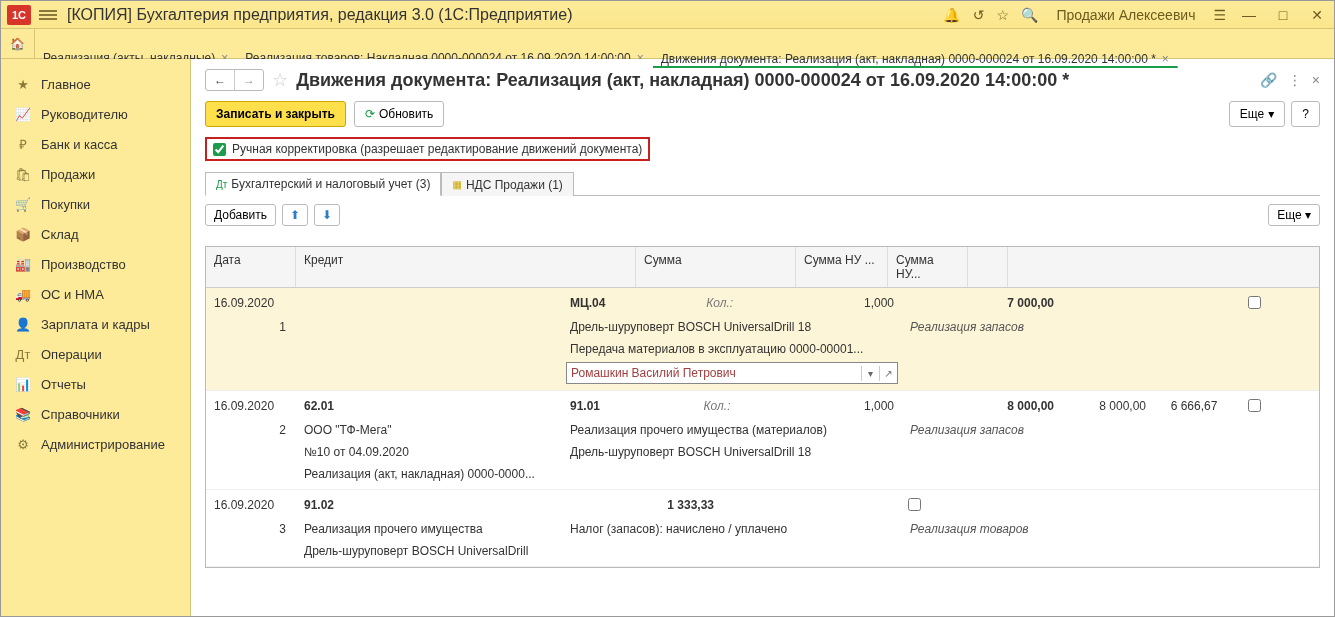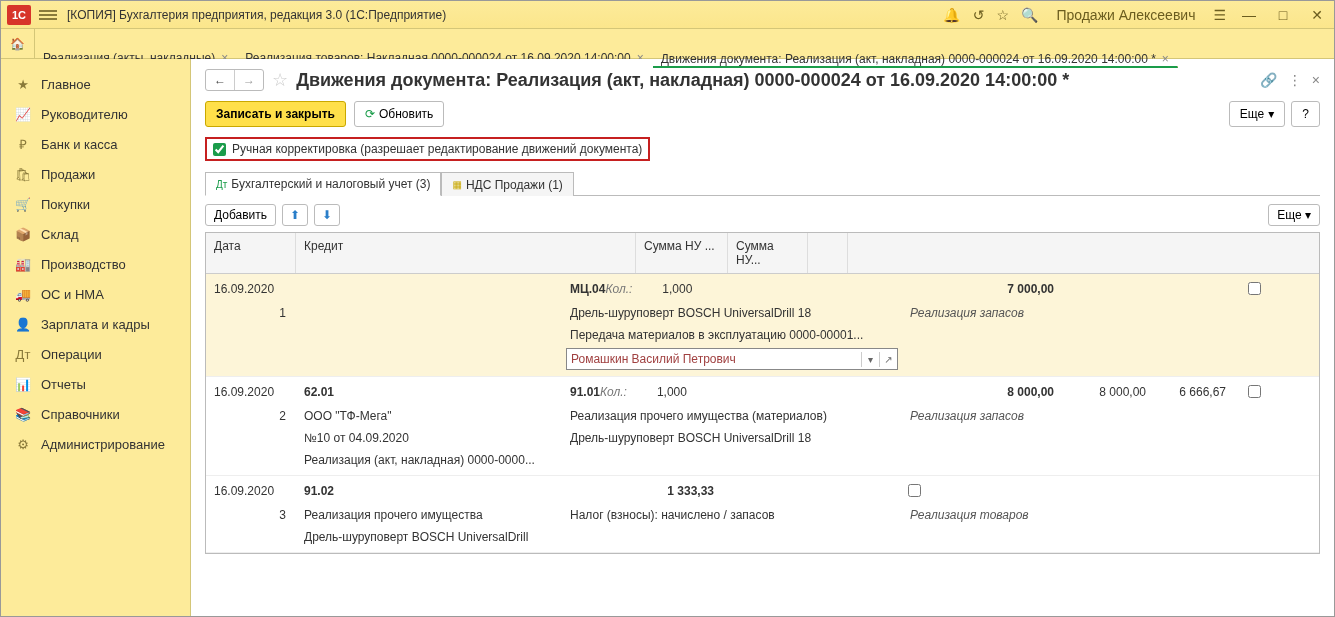--- a/index.html
+++ b/index.html
@@ -3,21 +3,21 @@
 <meta charset="utf-8">
 <style>
 * { box-sizing: border-box; margin: 0; padding: 0; font-family: Arial, sans-serif; }
 body { background: #fff; font-size: 12px; color: #333; width: 1335px; height: 617px; overflow: hidden; border: 1px solid #999; }
 
 
 .titlebar { height: 28px; background: linear-gradient(#fdeb9a, #fbe68c); display: flex; align-items: center; padding: 12px 6px; border-bottom: 1px solid #d4c678; }
 .titlebar .logo { width: 24px; height: 20px; background: #d7342a; color: #fff; font-weight: bold; font-size: 11px; display: flex; align-items: center; justify-content: center; border-radius: 2px; margin-right: 8px; }
 .titlebar .menu-icon { width: 18px; height: 14px; margin-right: 10px; cursor: pointer; }
 .titlebar .menu-icon div { height: 2px; background: #8a7a3a; margin: 2px 0; }
-.titlebar .title-text { flex: 1; font-size: 12px; color: #333; }
+.titlebar .title-text { flex: 1; font-size: 16px; color: #333; }
 .titlebar .right-icons { display: flex; gap: 12px; align-items: center; }
 .titlebar .right-icons span { cursor: pointer; color: #6b5d1f; font-size: 14px; }
 .titlebar .user { font-size: 12px; color: #333; margin: 0 6px; }
 .titlebar .win-btn { width: 22px; text-align: center; cursor: pointer; font-size: 14px; }
 
 
 .tabbar { height: 30px; background: #fdeb9a; display: flex; align-items: stretch; border-bottom: 1px solid #d4c678; }
 .tabbar .home-btn { width: 34px; display: flex; align-items: center; justify-content: center; border-right: 1px solid #d4c678; cursor: pointer; }
 .tabbar .tab { padding: 0 8px; display: flex; align-items: flex-end; border-right: 1px solid #d4c678; font-size: 12px; cursor: pointer; gap: 6px; max-width: 400px; margin-top: 36px; }
 .tabbar .tab.active { background: #fff; border-bottom: 2px solid #1a9c4a; position: relative; top: 1px; }
@@ -46,21 +46,21 @@
 .toolbar-right { margin-left: auto; display: flex; gap: 6px; }
 
 .checkbox-row { border: 2px solid #c62020; padding: 3px 6px; margin-bottom: 10px; display: inline-flex; align-items: center; gap: 6px; }
 .checkbox-row input { accent-color: #1a9c4a; }
 
 .tabs2 { display: flex; border-bottom: 1px solid #bbb; margin-bottom: 8px; }
 .tabs2 .t { padding: 4px 10px; border: 1px solid #bbb; background: #f5f5f5; cursor: pointer; display: flex; align-items: center; gap: 4px; position: relative; top: 1px; border-bottom: none; }
 .tabs2 .t.active { background: #fff; border-bottom: 1px solid #fff; }
 .tabs2 .t-icon { font-size: 10px; }
 
-.table-toolbar { display: flex; gap: 6px; margin-bottom: 6px; }
+.table-toolbar { display: flex; gap: 6px; margin-bottom: 20px; }
 .table-toolbar .btn-sm { border: 1px solid #bbb; background: #fff; padding: 3px 8px; border-radius: 3px; cursor: pointer; font-size: 12px; }
 .table-toolbar .arrow { width: 26px; text-align: center; padding: 3px 0; }
 
 .grid { border: 1px solid #bbb; }
 .grid-head { display: flex; background: #f5f5f5; border-bottom: 1px solid #ccc; }
 .grid-head div { padding: 6px 8px; border-right: 1px solid #ddd; font-size: 12px; }
 .col-date { width: 90px; }
 .col-debit { width: 266px; }
 .col-credit { width: 340px; }
 .col-sum { width: 160px; text-align: left; }
@@ -72,21 +72,21 @@
 .grid-row { border-bottom: 1px solid #eee; padding: 4px 0; }
 .grid-row.hl { background: #fdf5d8; }
 .gr-line { display: flex; }
 .gr-line > div { padding: 4px 8px; font-size: 12px; }
 .gr-line .col-date { text-align: left; }
 .gr-line .num { text-align: right; padding-right: 10px; }
 .gr-line .sum { text-align: right; }
 .gr-line .desc { color: #333; }
 .gr-line .italic { font-style: italic; color: #555; }
 .bold { font-weight: bold; }
-.credit-inner { display: flex; justify-content: flex-start; width: 100%; }
+.credit-inner { display: flex; justify-content: space-between; width: 100%; }
 .kol { font-style: italic; color: #777; }
 
 .edit-cell { border: 1px solid #888; background: #fff; display: flex; align-items: center; margin: 2px 4px; }
 .edit-cell input { border: none; flex: 1; padding: 3px 4px; font-size: 12px; outline: none; color: #a04040; }
 .edit-cell .btn-drop, .edit-cell .btn-open { width: 18px; text-align: center; border-left: 1px solid #ccc; cursor: pointer; font-size: 10px; color: #666; padding: 2px 0; }
 .underline-red { border-bottom: 1px solid #c62020; }
 </style>
 </head>
 <body>
 
@@ -234,20 +234,21 @@
       <button class="btn-sm">Добавить</button>
       <button class="btn-sm arrow" style="color:#2a7ec9">⬆</button>
       <button class="btn-sm arrow" style="color:#2a7ec9">⬇</button>
       <div style="margin-left:auto"><button class="btn-sm"><span>Еще</span> ▾</button></div>
     </div>
 
     <div class="grid">
       <div class="grid-head">
         <div class="col-date">Дата</div>
         <div class="col-credit">Кредит</div>
+        <div class="col-sum">Сумма</div>
         <div class="col-sumnu1">Сумма НУ ...</div>
         <div class="col-sumnu2">Сумма НУ...</div>
         <div class="col-chk"></div>
       </div>
       <div class="grid-body" id="grid-body">
           <div class="grid-row hl">
             <div class="gr-line">
     <div class="col-date">16.09.2020</div>
     <div class="col-debit bold"></div>
     <div class="col-credit">
@@ -302,21 +303,21 @@
     <div class="col-debit bold">62.01</div>
     <div class="col-credit">
                 <div class="credit-inner">
                   <span class="bold">91.01</span>
                   <span class="kol">Кол.:</span>
                   <span style="width:60px;text-align:right">1,000</span>
                 </div>
               </div>
     <div class="col-sum sum bold" style="text-align:right">8 000,00</div>
     <div class="col-sumnu1 sum" style="text-align:right">8 000,00</div>
-    <div class="col-sumnu2 sum" style="text-align:right">6 666,67</div>
+    <div class="col-sumnu2 sum" style="text-align:center">6 666,67</div>
     <div class="col-chk"><input type="checkbox" style=""></div>
   </div>
             <div class="gr-line">
       <div class="col-date num">2</div>
       <div class="col-debit desc">ООО "ТФ-Мега"</div>
       <div class="col-credit desc">Реализация прочего имущества (материалов)</div>
       <div class="col-sum"><span class="italic">Реализация запасов</span></div>
       <div class="col-sumnu1"></div>
               <div class="col-sumnu2"></div>
               <div class="col-chk"></div>
@@ -345,21 +346,21 @@
     <div class="col-date">16.09.2020</div>
     <div class="col-debit bold">91.02</div>
     <div class="col-sum sum bold" style="text-align:right">1 333,33</div>
     <div class="col-sumnu1 sum" style="text-align:right"></div>
     <div class="col-sumnu2 sum" style="text-align:right"></div>
     <div class="col-chk"><input type="checkbox" style=""></div>
   </div>
             <div class="gr-line">
       <div class="col-date num">3</div>
       <div class="col-debit desc">Реализация прочего имущества</div>
-      <div class="col-credit desc">Налог (взносы): начислено / запасов</div>
+      <div class="col-credit desc">Налог (запасов): начислено / уплачено</div>
       <div class="col-sum"><span class="italic">Реализация товаров</span></div>
       <div class="col-sumnu1"></div>
               <div class="col-sumnu2"></div>
               <div class="col-chk"></div>
     </div>
             <div class="gr-line">
       <div class="col-date num"></div>
       <div class="col-debit desc">Дрель-шуруповерт BOSCH UniversalDrill</div>
       <div class="col-credit desc"></div>
       <div class="col-sum"></div>

